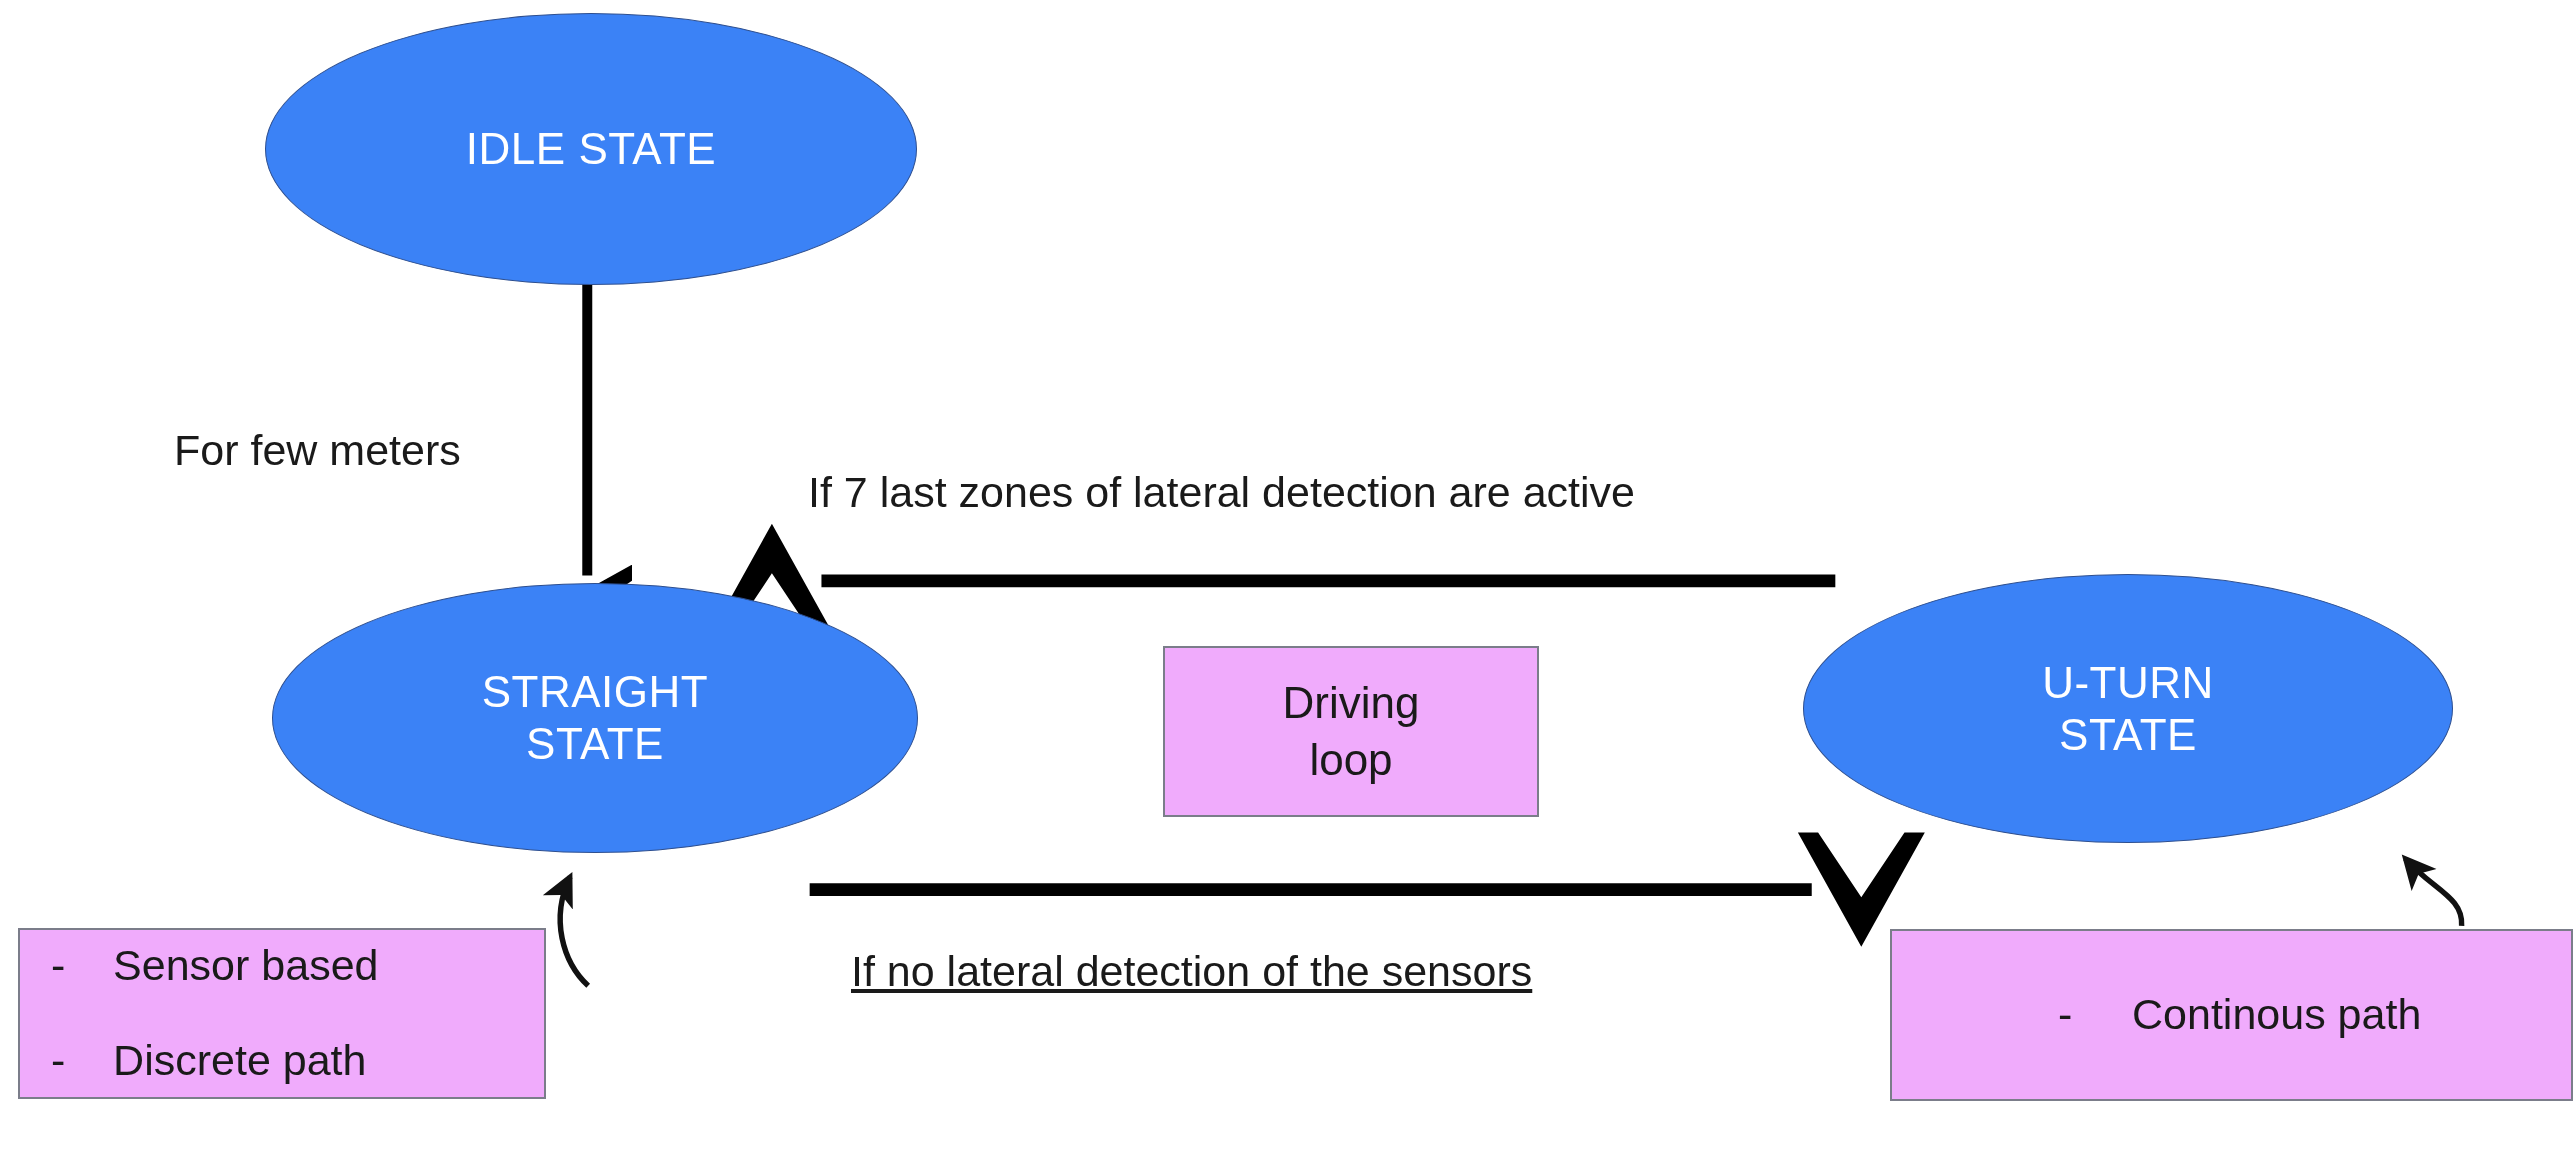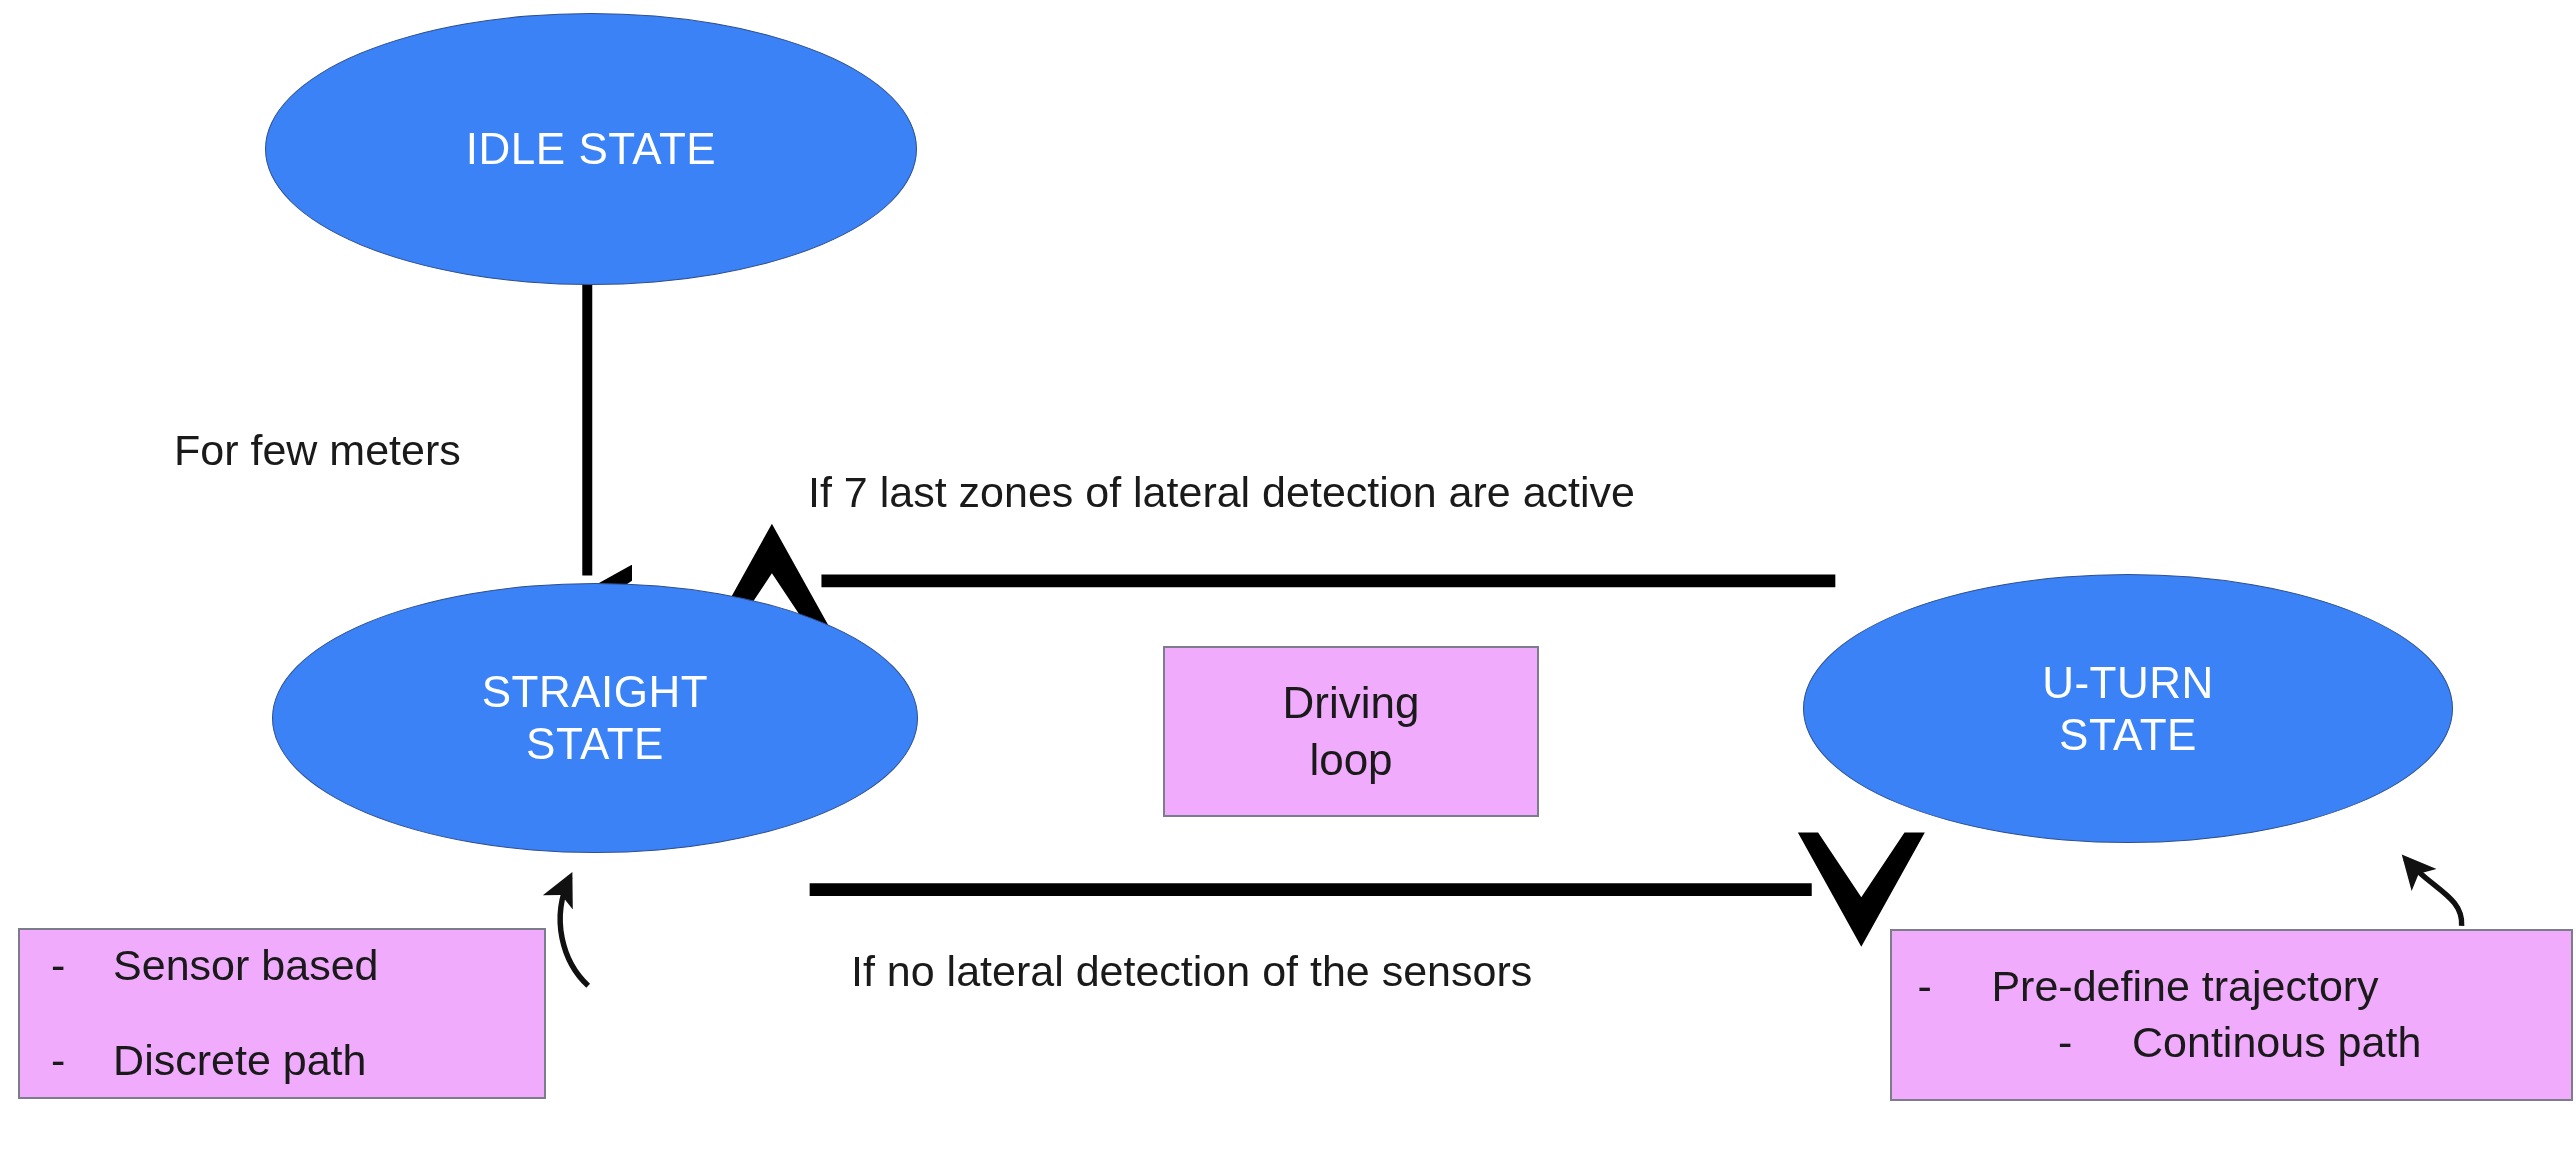--- a/index.html
+++ b/index.html
@@ -96,21 +96,21 @@
   
   .edge-label {
     position: absolute;
     color: #1A1A1A;
     font-size: 43px;
     line-height: 1.2;
     white-space: nowrap;
   }
   #label-for-few-meters { left: 174px;  top: 425px; }
   #label-three-zones    { left: 808px;  top: 467px; }
-  #label-no-lateral     { left: 851px;  top: 946px; }
+  #label-no-lateral     { left: 851px;  top: 946px; text-decoration: underline; }
 </style>
 </head>
 <body>
 
 <div id="canvas">
 
   <svg id="diagram-svg" viewBox="0 0 2838 1279">
     <defs>
       <marker id="arrow-thick-down" markerWidth="10" markerHeight="9" refX="1.1" refY="4.5" orient="auto" markerUnits="strokeWidth">
         <path d="M0,0 L1.6,0 L5,5.1 L8.4,0 L10,0 L5,9 Z" fill="#000000"></path>
@@ -155,21 +155,20 @@
     <div class="gray-box-line">Driving</div>
     <div class="gray-box-line">loop</div>
   </div>
 
   <div id="box-straight-notes" class="gray-box">
     <div class="gray-box-line">-    Sensor based</div>
     <div class="gray-box-line">-    Discrete path</div>
   </div>
 
   <div id="box-uturn-notes" class="gray-box">
-    <div class="gray-box-line note-line-1">-     Pre-define trajectory</div>
     <div class="gray-box-line note-line-2">-     Continous path</div>
   </div>
 
   <div id="label-for-few-meters" class="edge-label">For few meters</div>
 
   <div id="label-three-zones" class="edge-label">If 7 last zones of lateral detection are active</div>
 
   <div id="label-no-lateral" class="edge-label">If no lateral detection of the sensors</div>
 
 </div>

